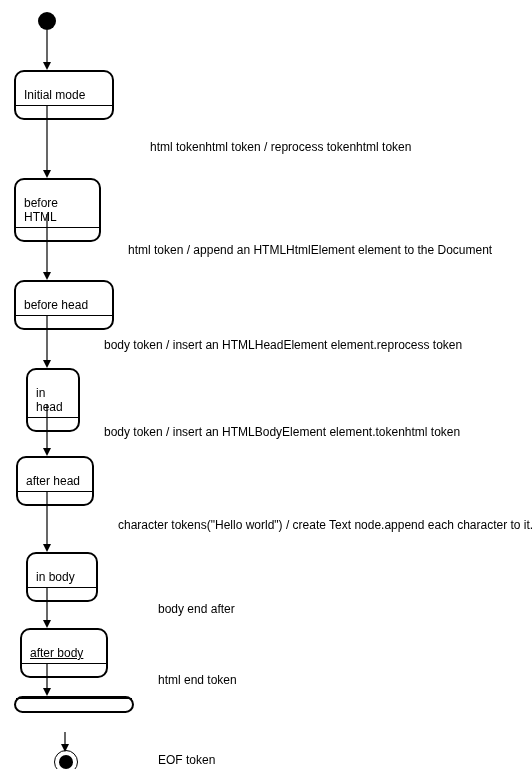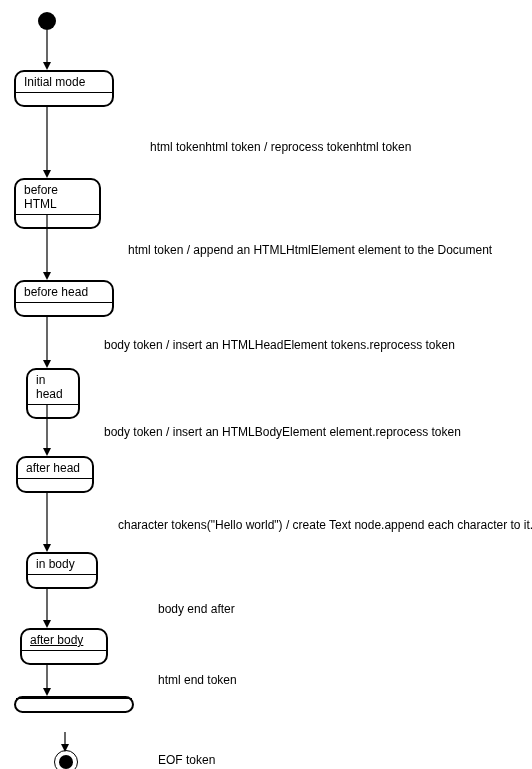--- a/index.html
+++ b/index.html
@@ -36,21 +36,21 @@
     border-radius: 50%;
   }
   .state {
     position: absolute;
     border: 2px solid #000;
     border-radius: 10px;
     background: #fff;
     box-sizing: border-box;
   }
   .state-title {
-    padding: 3px 8px 3px 8px;
+    padding: 16px 8px 3px 8px;
     font-size: 12px;
   }
   .state-divider {
     border-top: 1px solid #000;
     height: 12px;
   }
   .edge-label {
     position: absolute;
     font-size: 12px;
     white-space: nowrap;
@@ -102,32 +102,32 @@
 
 <div class="state" style="left:14px;top:280px;width:100px;">
   <div class="state-title">before head</div>
   <div class="state-divider"></div>
 </div>
 
 <svg class="arrow" style="left:46px;top:316px;width:2px;height:52px;">
   <line class="arrow-line" x1="1" y1="0" x2="1" y2="44"></line>
   <polygon class="arrow-head" points="1,52 -3,44 5,44"></polygon>
 </svg>
-<div class="edge-label" style="left:104px;top:338px;">body token / insert an HTMLHeadElement tokens.reprocess token</div>
+<div class="edge-label" style="left:104px;top:338px;">body token / insert an HTMLHeadElement element.reprocess token</div>
 
 <div class="state" style="left:26px;top:368px;width:54px;">
   <div class="state-title">in head</div>
   <div class="state-divider"></div>
 </div>
 
 <svg class="arrow" style="left:46px;top:404px;width:2px;height:52px;">
   <line class="arrow-line" x1="1" y1="0" x2="1" y2="44"></line>
   <polygon class="arrow-head" points="1,52 -3,44 5,44"></polygon>
 </svg>
-<div class="edge-label" style="left:104px;top:425px;">body token / insert an HTMLBodyElement element.reprocess token</div>
+<div class="edge-label" style="left:104px;top:425px;">body token / insert an HTMLBodyElement element.tokenhtml token</div>
 
 <div class="state" style="left:16px;top:456px;width:78px;">
   <div class="state-title">after head</div>
   <div class="state-divider"></div>
 </div>
 
 <svg class="arrow" style="left:46px;top:492px;width:2px;height:60px;">
   <line class="arrow-line" x1="1" y1="0" x2="1" y2="52"></line>
   <polygon class="arrow-head" points="1,60 -3,52 5,52"></polygon>
 </svg>

